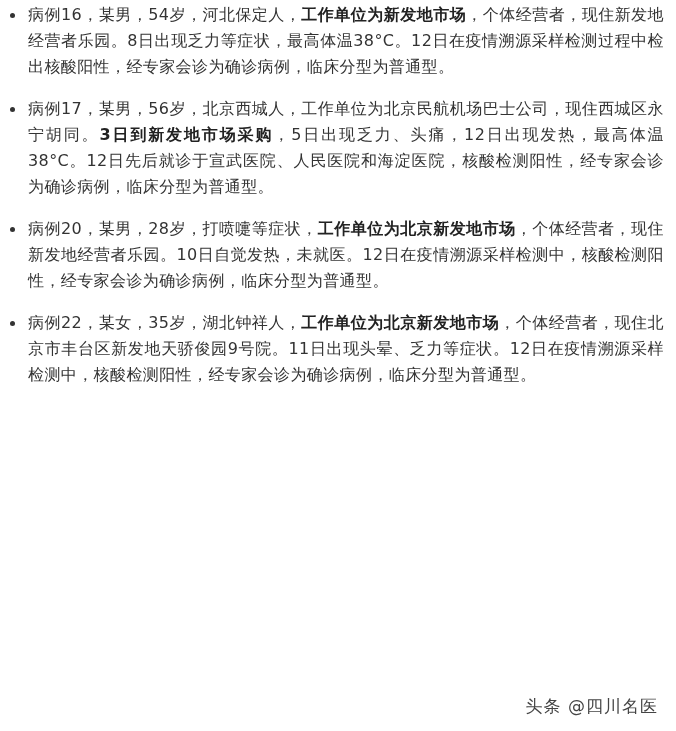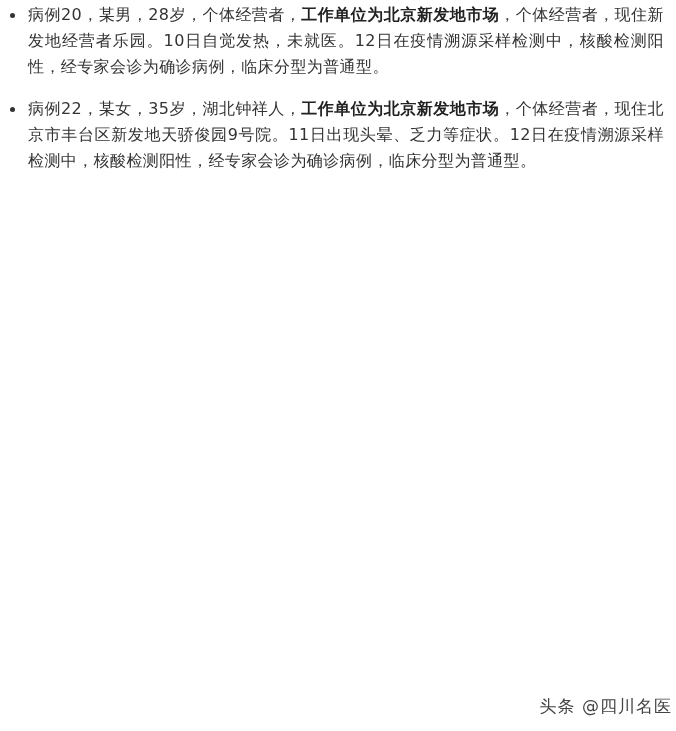--- a/index.html
+++ b/index.html
@@ -38,35 +38,43 @@
       height: 5px;
       border-radius: 50%;
       background: #333333;
     }
     .seg-bold {
       font-weight: bold;
       color: #222222;
     }
     .watermark {
       position: absolute;
-      right: 4px;
+      right: 18px;
       bottom: 13px;
       font-size: 17px;
       color: #444444;
       letter-spacing: 1px;
       text-shadow: 0 0 2px #ffffff, 0 0 2px #ffffff;
     }
   </style>
 </head>
 <body>
 
 <ul class="case-list">
   <li class="case-item">
     <span class="bullet"></span>
-    <span>病例20，某男，28岁，个体经营者，</span><span class="seg-bold">工作单位为北京新发地市场</span><span>，个体经营者，现住新发地经营者乐园。10日自觉发热，未就医。12日在疫情溯源采样检测中，核酸检测阳性，经专家会诊为确诊病例，临床分型为普通型。</span>
+    <span>病例16，某男，54岁，河北保定人，</span><span class="seg-bold">工作单位为新发地市场</span><span>，个体经营者，现住新发地经营者乐园。8日出现乏力等症状，最高体温38°C。12日在疫情溯源采样检测过程中检出核酸阳性，经专家会诊为确诊病例，临床分型为普通型。</span>
+  </li>
+  <li class="case-item">
+    <span class="bullet"></span>
+    <span>病例17，某男，56岁，北京西城人，工作单位为北京民航机场巴士公司，现住西城区永宁胡同。</span><span class="seg-bold">3日到新发地市场采购</span><span>，5日出现乏力、头痛，12日出现发热，最高体温38°C。12日先后就诊于宣武医院、人民医院和海淀医院，核酸检测阳性，经专家会诊为确诊病例，临床分型为普通型。</span>
+  </li>
+  <li class="case-item">
+    <span class="bullet"></span>
+    <span>病例20，某男，28岁，打喷嚏等症状，</span><span class="seg-bold">工作单位为北京新发地市场</span><span>，个体经营者，现住新发地经营者乐园。10日自觉发热，未就医。12日在疫情溯源采样检测中，核酸检测阳性，经专家会诊为确诊病例，临床分型为普通型。</span>
   </li>
   <li class="case-item">
     <span class="bullet"></span>
     <span>病例22，某女，35岁，湖北钟祥人，</span><span class="seg-bold">工作单位为北京新发地市场</span><span>，个体经营者，现住北京市丰台区新发地天骄俊园9号院。11日出现头晕、乏力等症状。12日在疫情溯源采样检测中，核酸检测阳性，经专家会诊为确诊病例，临床分型为普通型。</span>
   </li>
 </ul>
 
 <div class="watermark">头条 @四川名医</div>
 
 </body></html>

